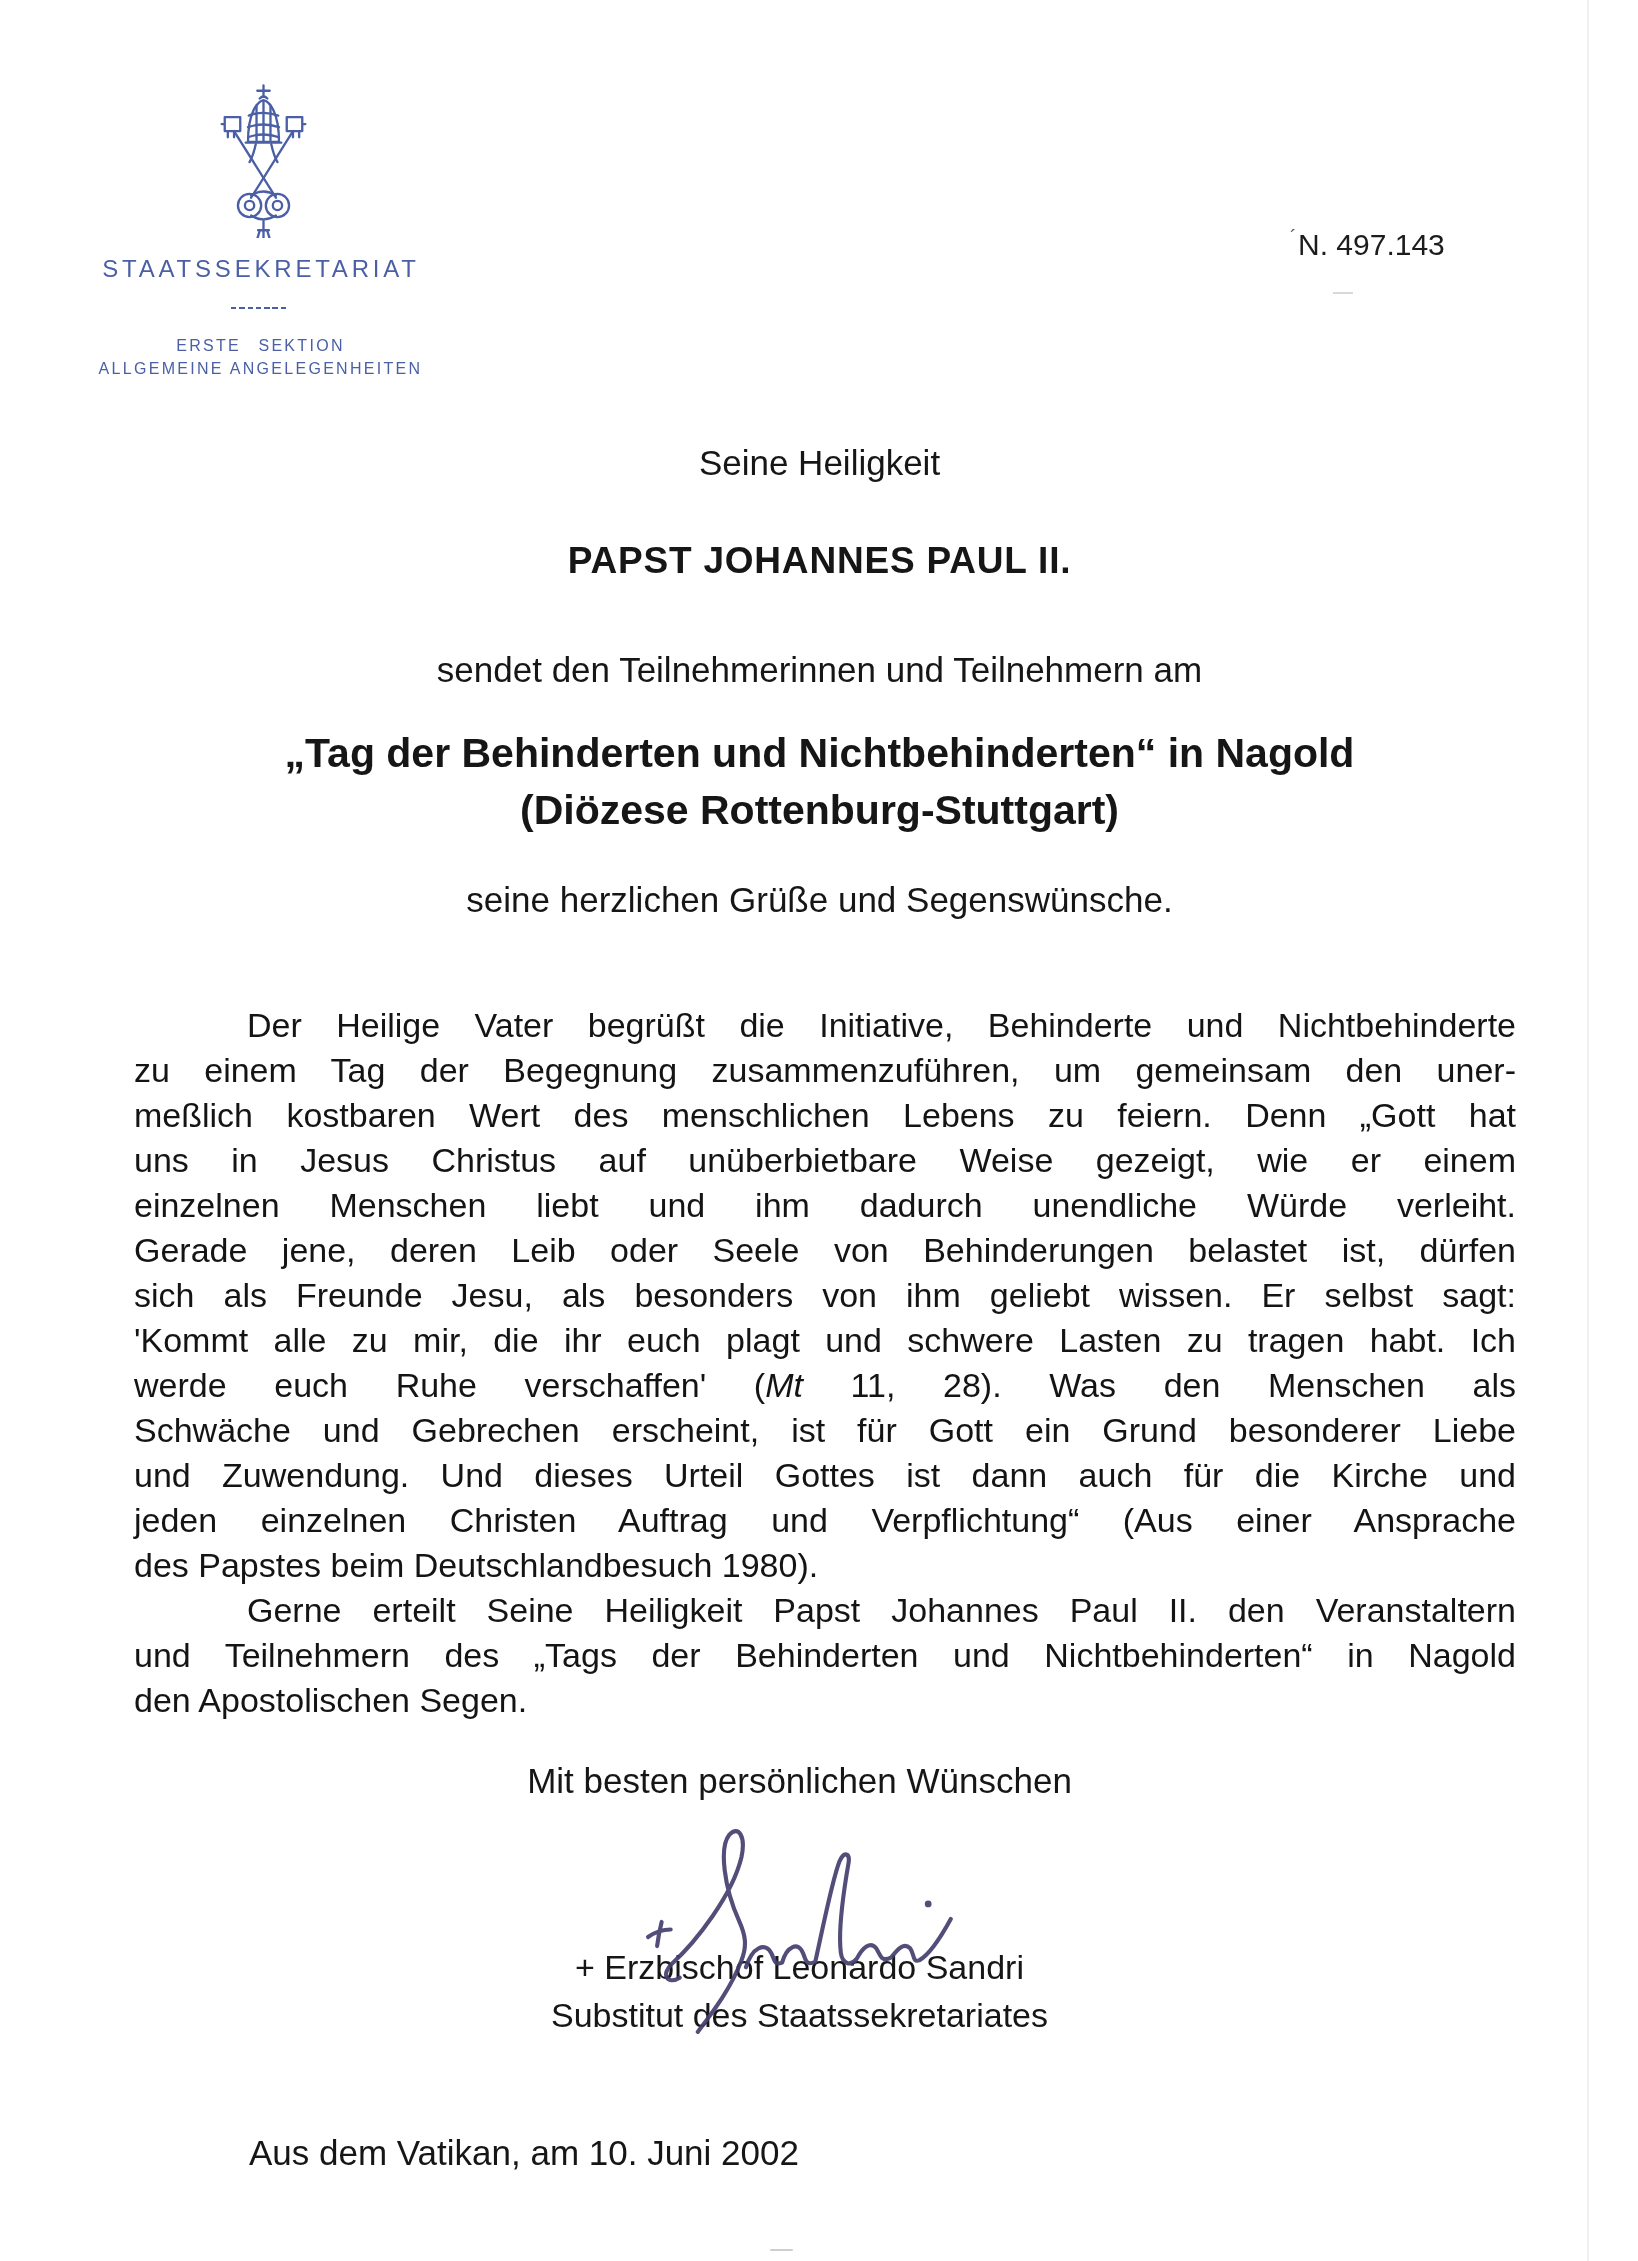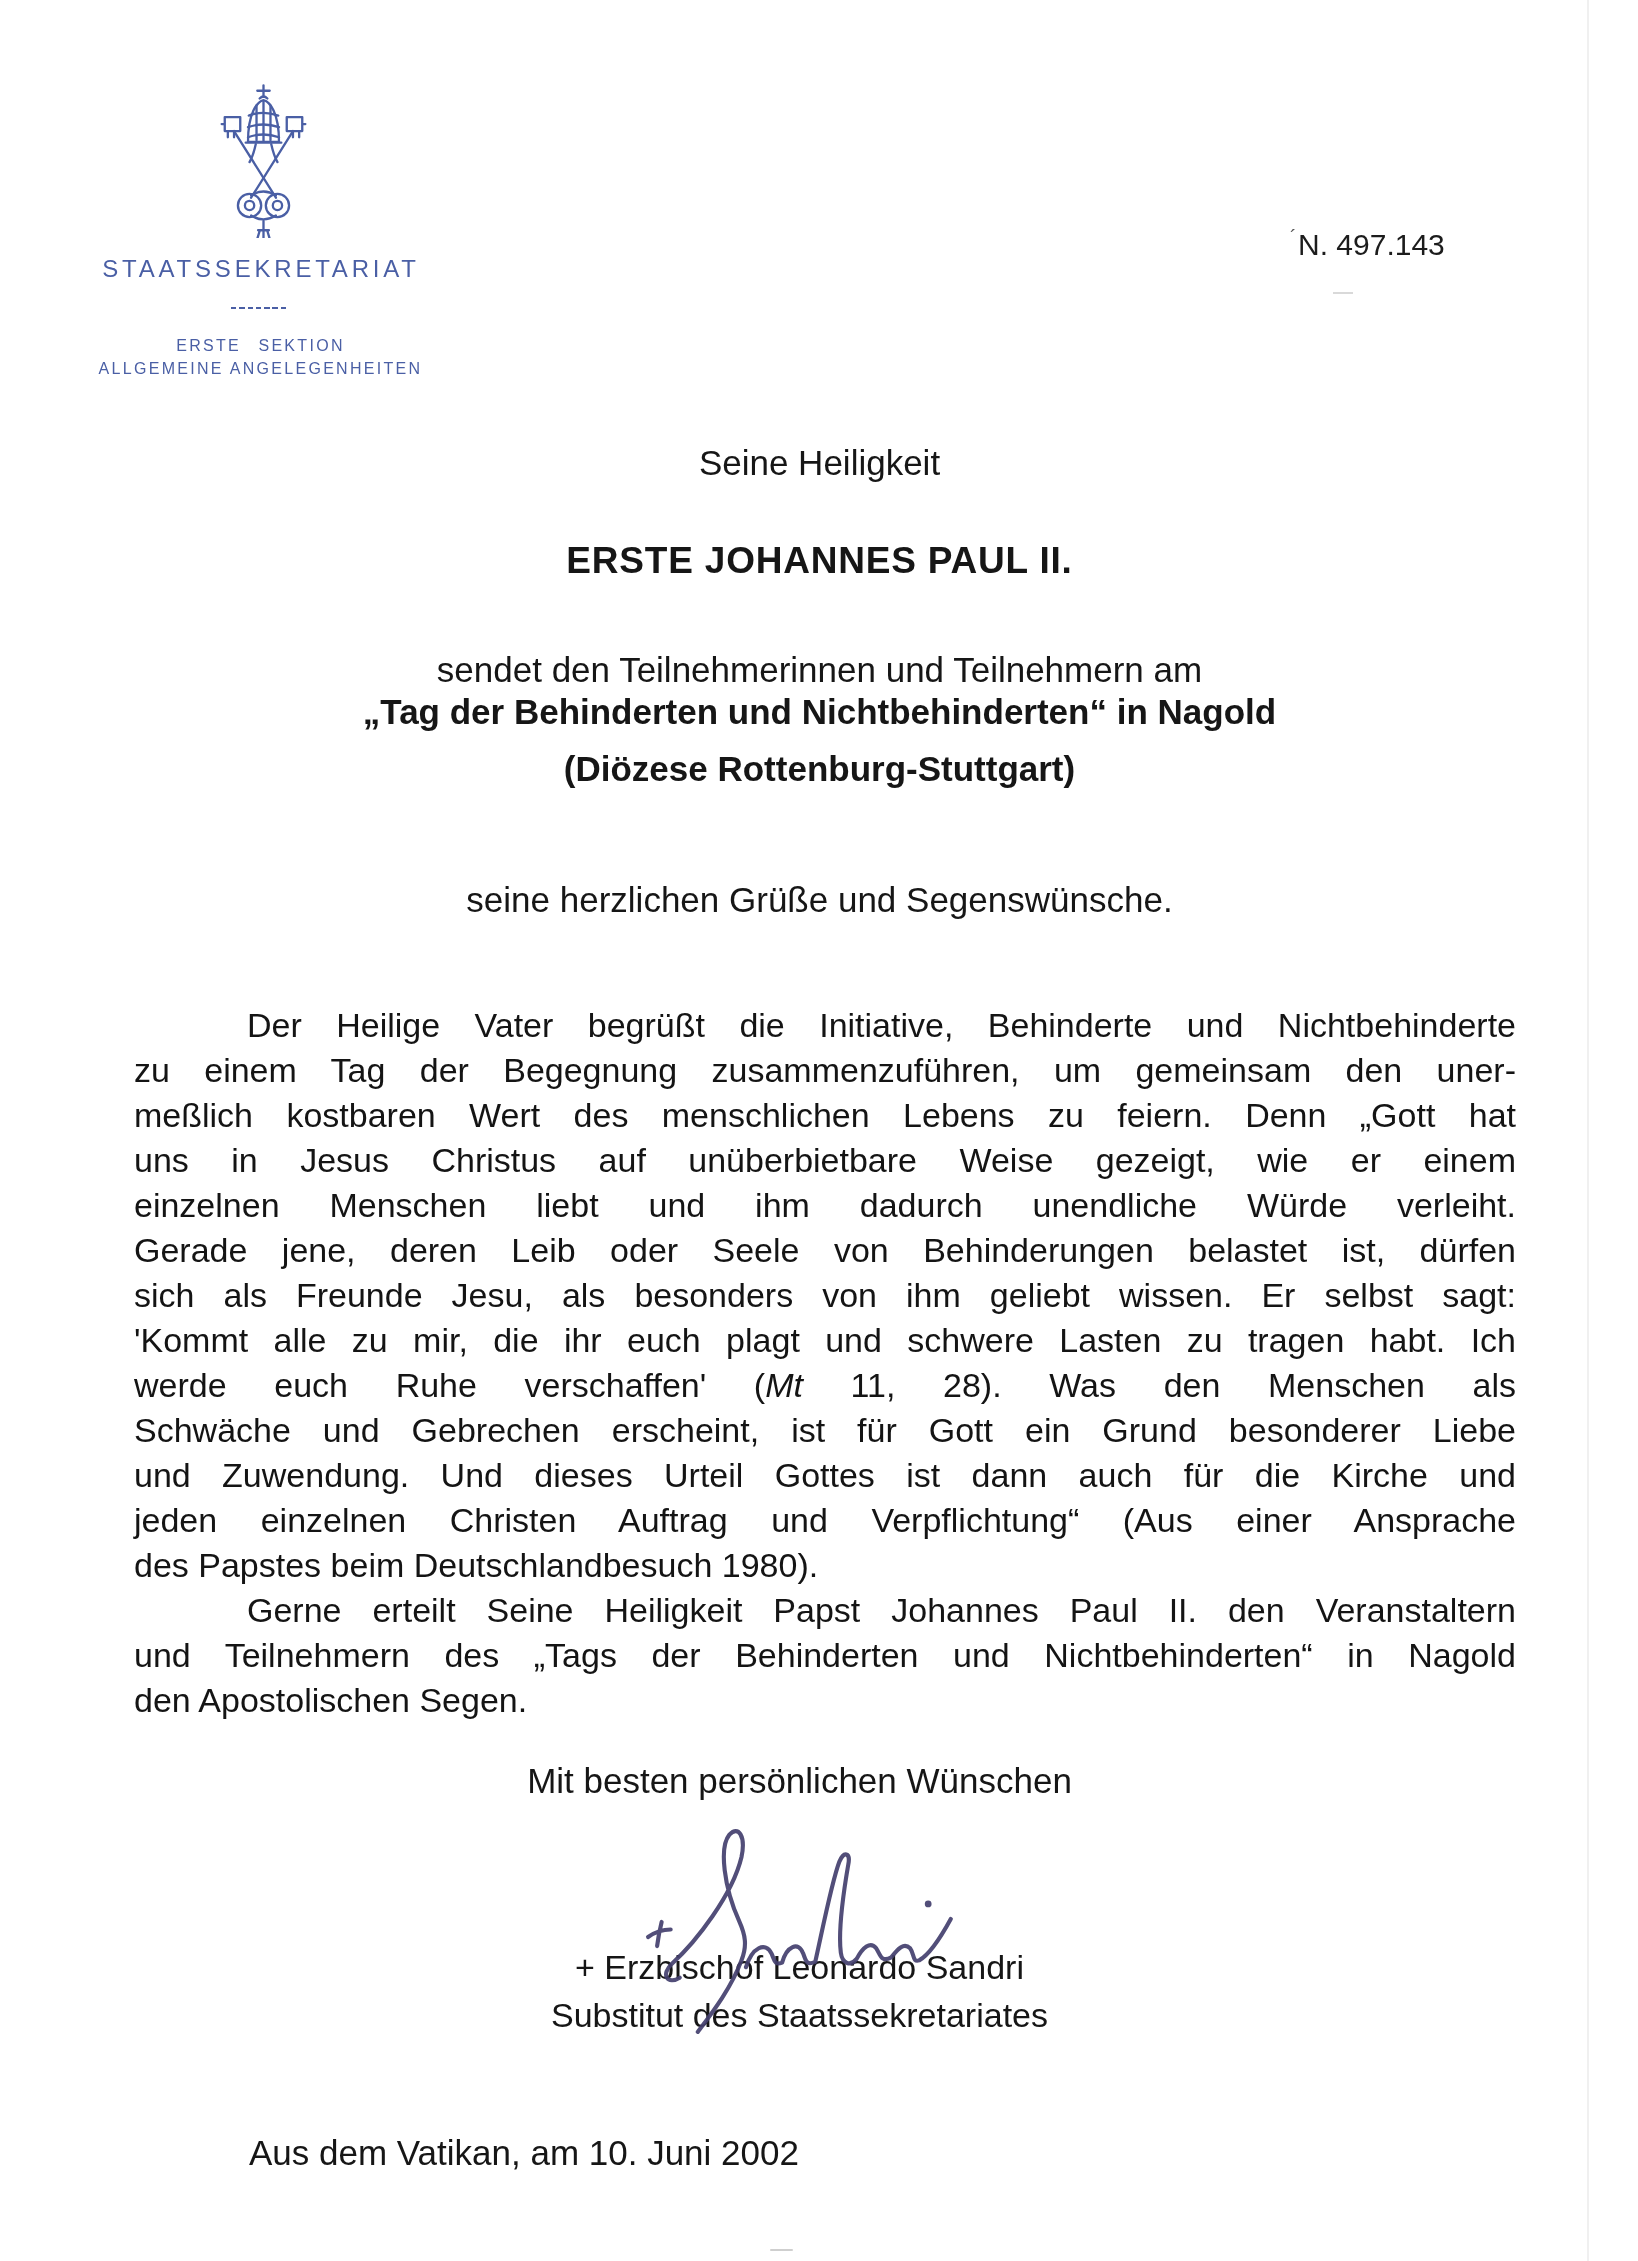--- a/index.html
+++ b/index.html
@@ -24,21 +24,21 @@
   .section .w1{word-spacing:10.6px;}
   
   .refnum{position:absolute;left:1290px;top:226px;font-size:30px;color:#1c1c1c;}
   .refnum .tick{font-size:19.6px;color:#555;vertical-align:10.6px;margin-right:1.5px;}
   .ref-artifact{position:absolute;left:1333px;top:292px;width:19.6px;height:1.5px;background:#d9d9d9;}
   
   .hblock{position:absolute;left:126px;width:1387px;text-align:center;}
   .h-sal1{top:443px;font-size:35px;}
   .h-pope{top:540px;font-size:37px;font-weight:700;letter-spacing:0.8px;}
   .h-sends{top:642px;font-size:35px;margin-top:8px;}
-  .h-event{top:683px;font-size:35px;font-weight:700;line-height:57px;}
+  .h-event{top:725px;font-size:41px;font-weight:700;line-height:57px;}
   .h-greet{top:880px;font-size:35px;}
   
   .body-text{
     position:absolute;left:134px;top:1003px;width:1382px;
     font-size:34px;line-height:45px;color:#141414;
   }
   .body-line{white-space:normal;}
   .body-line.just{text-align:justify;text-align-last:justify;}
   .body-line.ind{text-indent:113px;}
   .it{font-style:italic;}
@@ -88,21 +88,21 @@
   <div class="lh-divider"></div>
   <div class="section">
     <div class="w1">ERSTE SEKTION</div>
     <div>ALLGEMEINE ANGELEGENHEITEN</div>
   </div>
 
   <div class="refnum"><span class="tick">´</span><span>N. 497.143</span></div>
   <div class="ref-artifact"></div>
 
   <div class="hblock h-sal1">Seine Heiligkeit</div>
-  <div class="hblock h-pope">ERSTE JOHANNES PAUL II.</div>
+  <div class="hblock h-pope">PAPST JOHANNES PAUL II.</div>
   <div class="hblock h-sends">sendet den Teilnehmerinnen und Teilnehmern am</div>
   <div class="hblock h-event">
     <div>„Tag der Behinderten und Nichtbehinderten“ in Nagold</div>
     <div>(Diözese Rottenburg-Stuttgart)</div>
   </div>
   <div class="hblock h-greet">seine herzlichen Grüße und Segenswünsche.</div>
 
   <div class="body-text">
       <div class="body-line just ind">Der Heilige Vater begrüßt die Initiative, Behinderte und Nichtbehinderte</div>
       <div class="body-line just">zu einem Tag der Begegnung zusammenzuführen, um gemeinsam den uner-</div>

